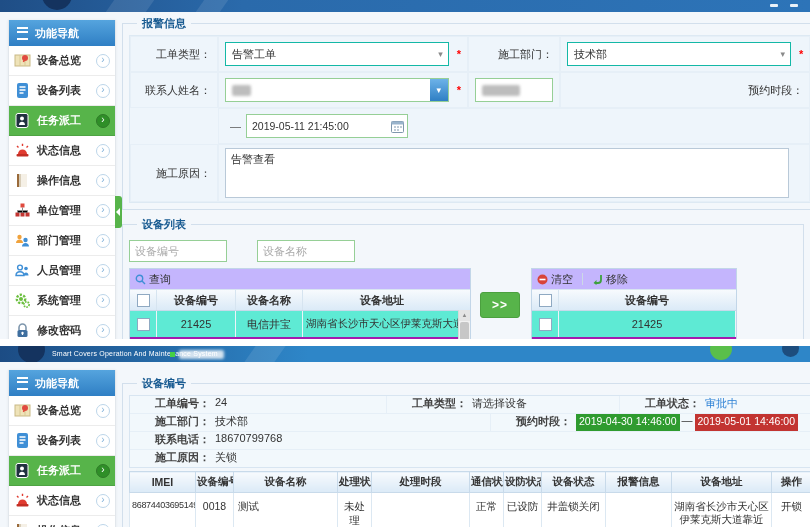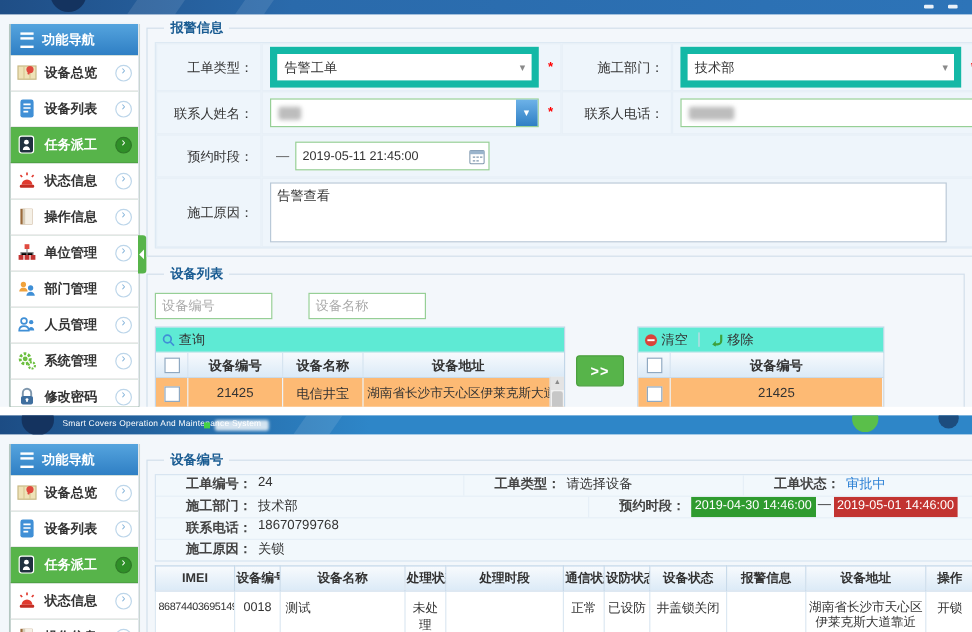--- a/index.html
+++ b/index.html
@@ -15,21 +15,21 @@
   .appbar{position:absolute;top:0;left:0;right:0;height:16px;background:linear-gradient(90deg,#1c4c84 0%,#2e86c8 38%,#2e86c8 100%);overflow:hidden}
   .logo-circ{position:absolute;border-radius:50%;background:#14335f}
   .streak{position:absolute;background:rgba(255,255,255,.10);transform:skewX(-35deg)}
   .wdash{position:absolute;height:3px;background:#fff;opacity:.9;border-radius:1px}
   .brand{position:absolute;left:52px;top:4px;color:#fff;font-size:7px;white-space:nowrap;letter-spacing:.2px}
   .wel-dot{position:absolute;width:5px;height:5px;background:#45d145;top:6px}
   .redact-light{color:transparent;background:rgba(255,255,255,.8);filter:blur(1.5px);border-radius:2px;font-size:8px;line-height:9px;display:inline-block}
   .hdr-circ{position:absolute;border-radius:50%}
 
   
-  .sidebar{position:absolute;left:8px;width:106px;background:#14532d;border:1px solid #e2e7ec;border-top:none;box-shadow:0 0 3px rgba(0,0,0,.06)}
+  .sidebar{position:absolute;left:8px;width:106px;background:#d946ef;border:1px solid #e2e7ec;border-top:none;box-shadow:0 0 3px rgba(0,0,0,.06)}
   .sb-head{height:26px;background:linear-gradient(#55a4de,#2f7fc4);color:#fff;font-weight:bold;display:flex;align-items:center;gap:7px;padding:0 8px}
   .menu-ic{width:11px;height:9px;display:inline-block;border-top:2px solid #fff;border-bottom:2px solid #fff;position:relative}
   .menu-ic::after{content:"";position:absolute;left:0;right:0;top:2.5px;height:2px;background:#fff}
   .sb-item{height:29px;display:flex;align-items:center;gap:6px;padding:0 5px;border-bottom:1px solid #ececec;background:#fff;cursor:pointer}
   .sb-item.active{background:#57b44a;border-bottom-color:#4ea343;color:#fff}
   .sb-lbl{font-weight:600;font-size:11px}
   .chev{margin-left:auto;width:12px;height:12px;border:1px solid #bdd6ea;border-radius:50%;
         color:#85b4da;font-size:10px;line-height:10px;text-align:center;background:#fff;flex:none}
   .sb-item.active .chev{border-color:#2f7a28;background:#2f8f28;color:#fff}
   .ic{width:17px;height:17px;flex:none}
@@ -38,46 +38,46 @@
 
   
   fieldset.fs{border:1px solid #d2dfec;margin:0;padding:4px 6px 6px 6px;background:transparent}
   fieldset.fs legend{color:#1a5c92;font-weight:bold;font-size:11px;padding:0 5px;margin-left:8px}
 
   
   .form-grid{display:grid;grid-template-columns:88px 250px 92px 1fr;background:#eef5fb;border:1px solid #dde9f3}
   .fcell{border:1px solid #e6eff7;display:flex;align-items:center;padding:2px 6px;min-height:30px;background:#eef5fb}
   .flabel{justify-content:flex-end;text-align:right}
   .span3{grid-column:2 / span 3}
-  .selectbox{position:relative;width:205px;height:22px;border:6px solid #14b8a6;background:#fff;display:flex;align-items:center;padding:0 18px 0 6px;cursor:pointer}
+  .selectbox{position:relative;width:205px;height:22px;border:1px solid #14b8a6;background:#fff;display:flex;align-items:center;padding:0 18px 0 6px;cursor:pointer}
   .selectbox .arrow{position:absolute;right:5px;color:#8a8a8a;font-size:9px}
   .combo{position:relative;width:225px;height:22px;border:1px solid #96cf96;background:#fff;display:flex;align-items:center;padding:0 2px 0 6px}
   .combo-btn{position:absolute;right:0;top:0;width:18px;height:100%;background:linear-gradient(#6db2e8,#2f7fc4);color:#fff;font-size:9px;display:flex;align-items:center;justify-content:center;cursor:pointer}
   .inp-plain{border:1px solid #96cf96;background:#fff;height:22px;width:240px;display:flex;align-items:center;padding:0 6px}
   .req{color:#f00;margin-left:8px;font-weight:bold}
   .redact{color:transparent;background:#bdbdbd;filter:blur(1.6px);border-radius:2px;font-size:9px;line-height:11px;display:inline-block}
   .dt-wrap{display:flex;align-items:center;border:1px solid #96cf96;background:#fff;height:22px;width:152px;justify-content:space-between;padding:0 3px 0 5px}
   .dt-inp{border:none;outline:none;width:118px;font-size:10.5px;font-family:inherit;color:#333;background:transparent;padding:0}
   .dash{margin:0 5px;color:#555}
   .ta{width:552px;height:42px;border:1px solid #b9c9d8;background:#fff;resize:none;font-family:inherit;font-size:11px;color:#333;padding:3px 5px;outline:none}
 
   
   .filters{display:flex;gap:30px;margin:4px 0 6px 0}
   .filter-inp{width:86px;height:20px;border:1px solid #96cf96;background:#fff;font-family:inherit;font-size:11px;color:#333;padding:0 5px;outline:none}
   .filter-inp::placeholder{color:#a9a9a9}
   .pick-row{position:relative;height:96px}
   .grid{position:absolute;top:0;border:1px solid #c2d6e8;background:#fff}
   .grid-left{left:0;width:340px}
   .grid-right{left:402px;width:204px;height:96px}
-  .gtoolbar{height:20px;display:flex;align-items:center;gap:5px;padding:0 5px;border-bottom:1px solid #d8e5f1;background:#5eead4}
+  .gtoolbar{height:20px;display:flex;align-items:center;gap:5px;padding:0 5px;border-bottom:1px solid #d8e5f1;background:#c4b5fd}
   .tool-btn{display:flex;align-items:center;gap:3px;cursor:pointer;color:#333}
   .tool-sep{width:1px;height:12px;background:#ccd9e5;margin:0 4px}
   .ghead{display:flex;background:linear-gradient(#f7fafd,#dbeaf7);border-bottom:1px solid #c8daea;height:20px;font-weight:bold}
   .gh,.gc{display:flex;align-items:center;justify-content:center;border-right:1px solid #d6e4f0;overflow:hidden;white-space:nowrap;flex:none}
-  .grow{display:flex;height:26px;border-bottom:3px solid #a21caf;align-items:center;background:#fdba74}
+  .grow{display:flex;height:26px;border-bottom:3px solid #a21caf;align-items:center;background:#5eead4}
   .gc{border-right:1px solid #edf3f9;height:100%}
   .gc-addr{justify-content:flex-start;padding-left:3px;font-size:10.5px}
   .cb{width:11px;height:11px;border:1px solid #8fa9c2;background:#fff;display:inline-block;cursor:pointer}
   .w-cb{width:26px}.w-code{width:78px}.w-name{width:66px}.w-addr{width:158px}
   .rw-cb{width:26px}.rw-code{width:176px}
   .move-btn{position:absolute;left:351px;top:24px;width:38px;height:24px;background:#57b44a;border:1px solid #4ba03f;border-radius:3px;color:#fff;font-weight:bold;font-size:12px;display:flex;align-items:center;justify-content:center;cursor:pointer;letter-spacing:1px}
   .vscroll{position:absolute;right:0;top:41px;bottom:0;width:11px;background:#f1f1f1;border-left:1px solid #d9d9d9}
   .vs-up{height:11px;background:#e4e4e4;color:#8a8a8a;font-size:6px;text-align:center;line-height:11px;cursor:pointer}
   .vs-thumb{margin:1px 1px;height:22px;background:#c7c7c7;border-radius:2px;cursor:grab}
 
@@ -238,21 +238,20 @@
         </div>
 
         <div class="fcell flabel">联系人姓名：</div>
         <div class="fcell">
           <div class="combo">
             <span class="redact">███</span>
             <span class="combo-btn">▾</span>
           </div>
           <span class="req">*</span>
         </div>
-        <div class="fcell flabel">联系人电话：</div>
         <div class="fcell">
           <div class="inp-plain">
             <span class="redact">██████</span>
           </div>
 
         </div>
 
         <div class="fcell flabel">预约时段：</div>
         <div class="fcell span3">
           <span class="dash">—</span>

